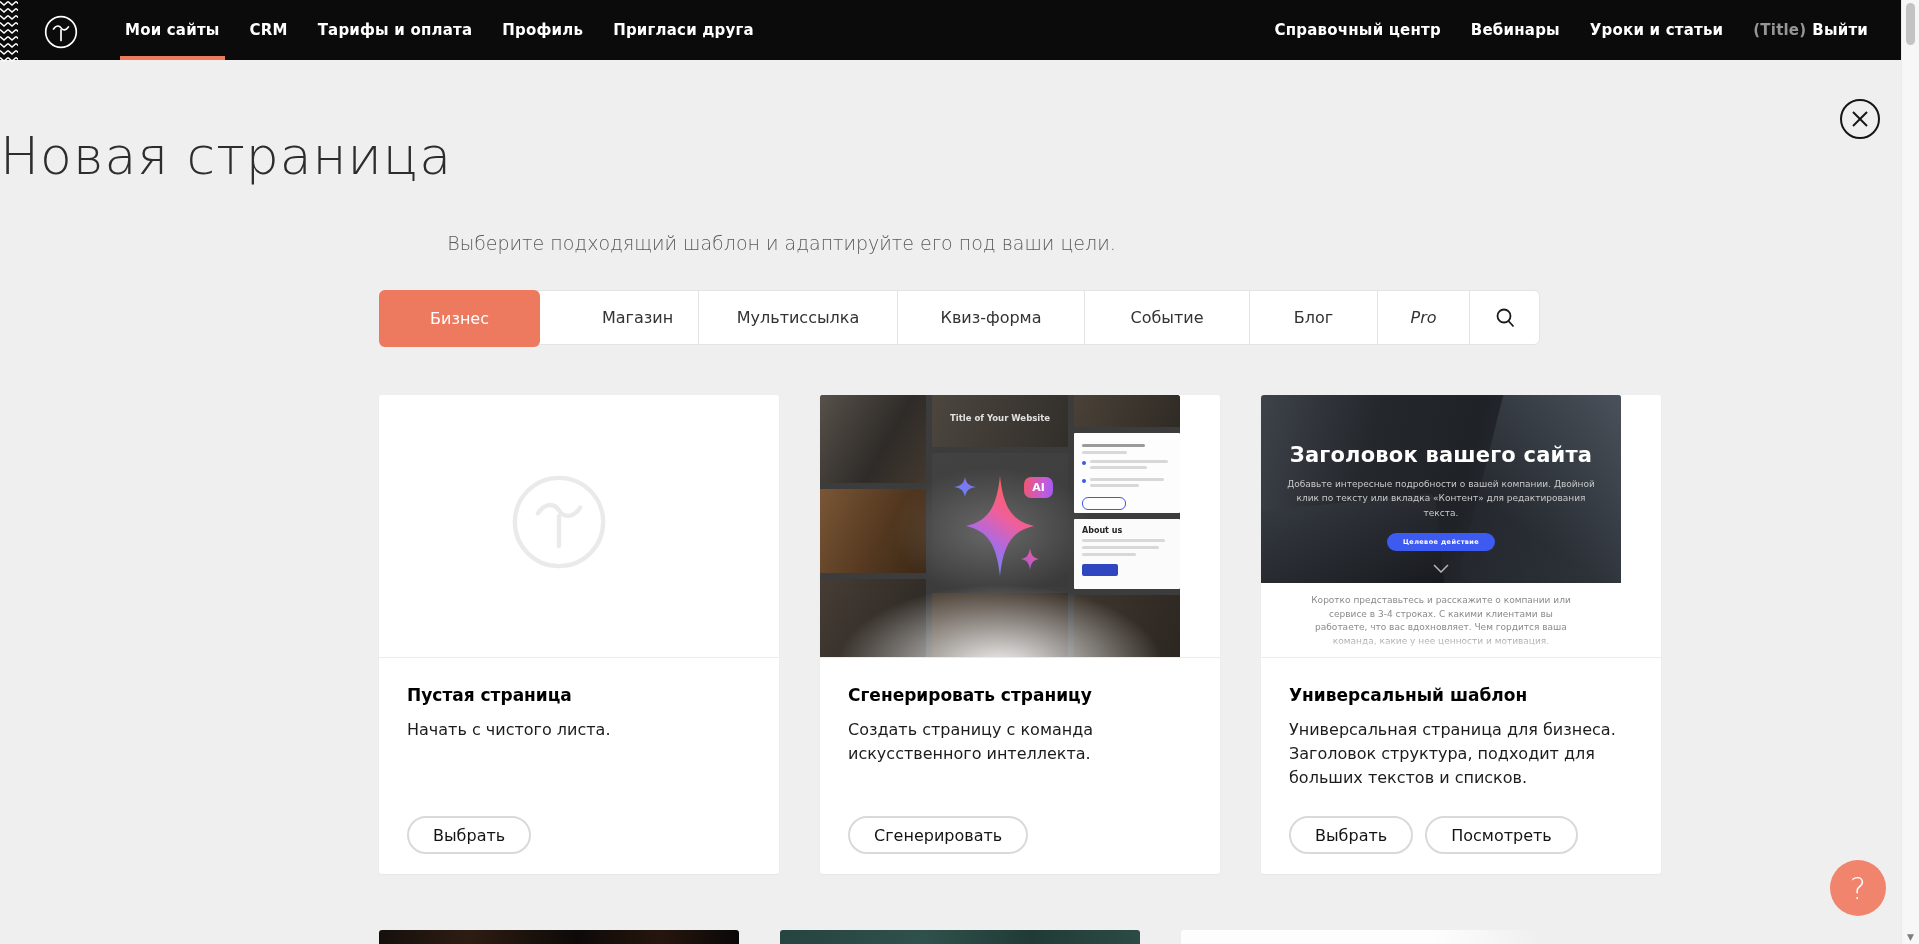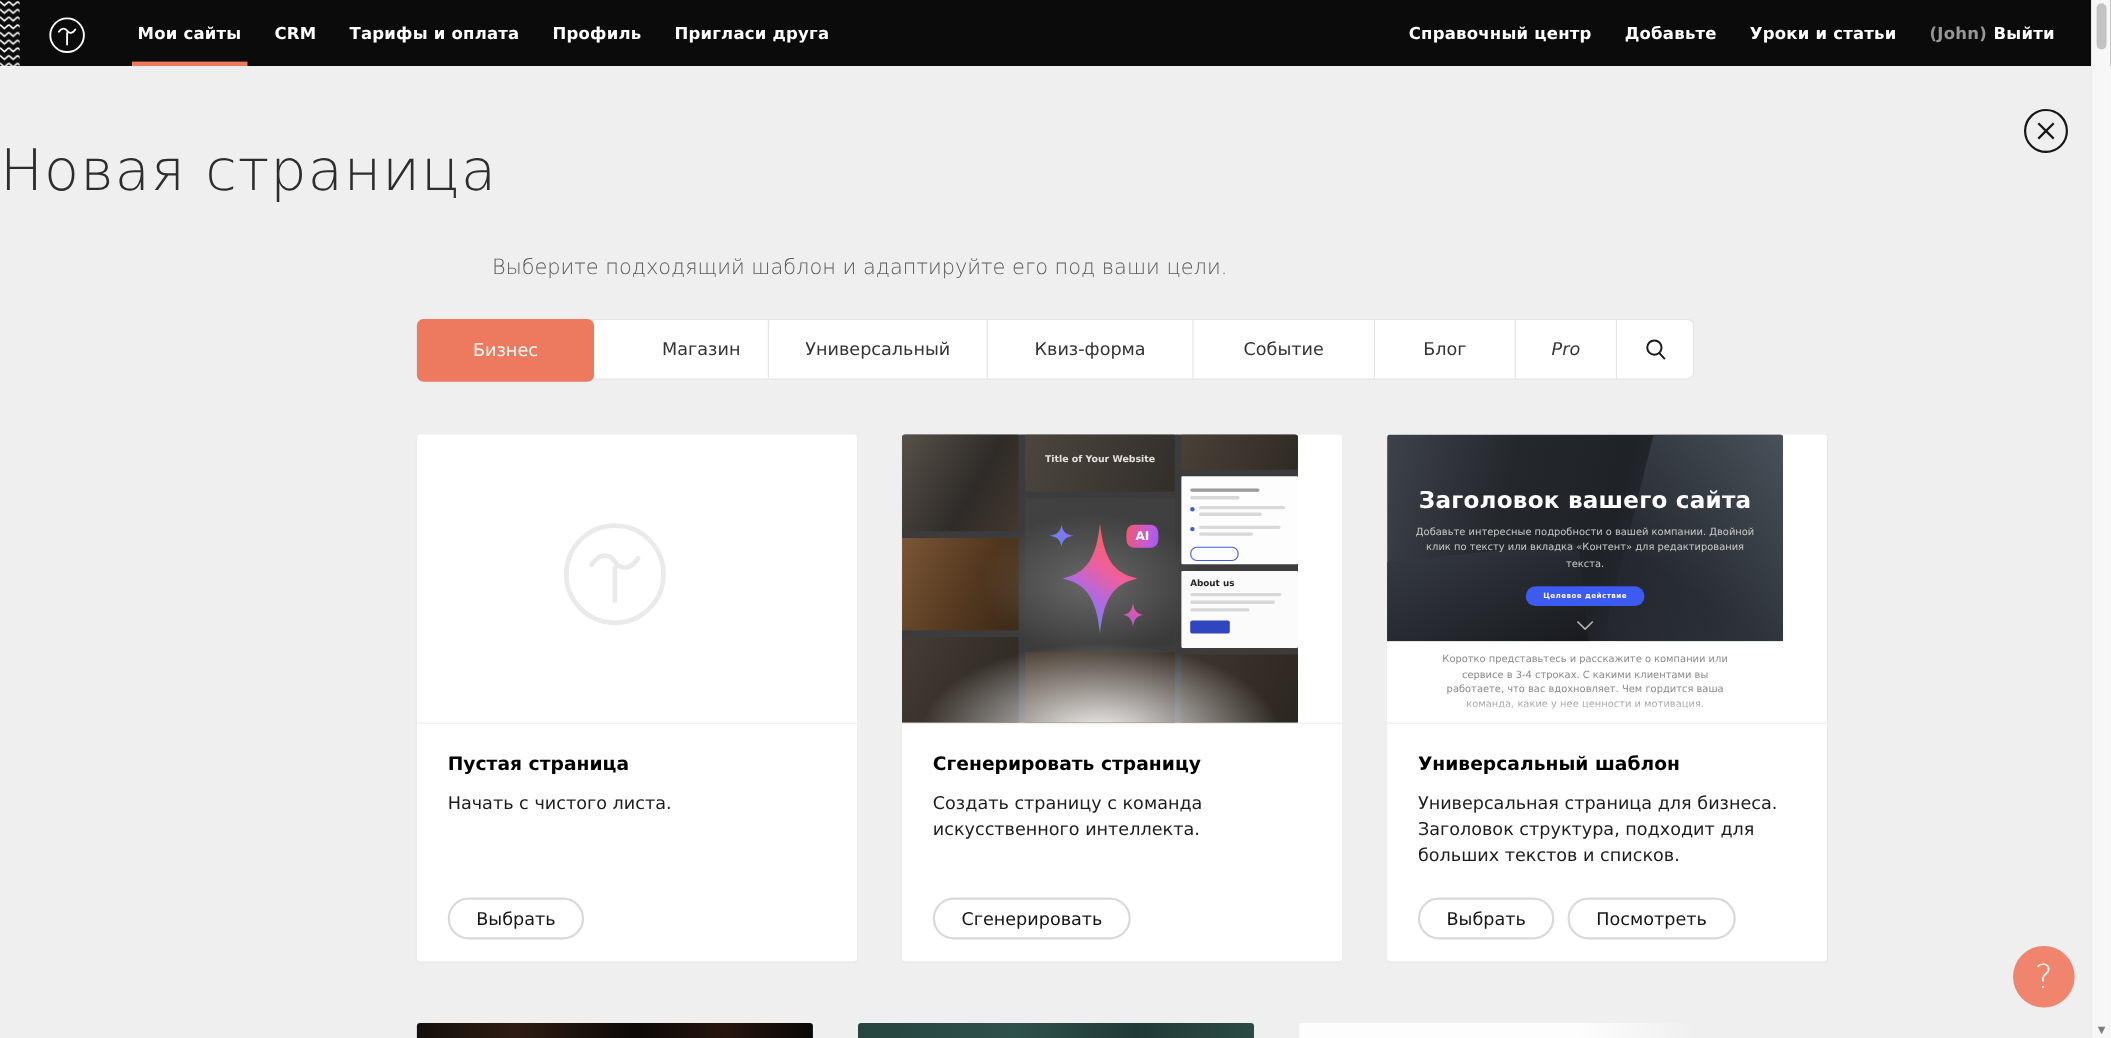--- a/index.html
+++ b/index.html
@@ -125,43 +125,43 @@
     </svg>
     <div class="nav-left">
       <div class="nav-item active">Мои сайты</div>
       <div class="nav-item">CRM</div>
       <div class="nav-item">Тарифы и оплата</div>
       <div class="nav-item">Профиль</div>
       <div class="nav-item">Пригласи друга</div>
     </div>
     <div class="nav-right">
       <div class="nav-item">Справочный центр</div>
-      <div class="nav-item">Добавьте</div>
+      <div class="nav-item">Вебинары</div>
       <div class="nav-item">Уроки и статьи</div>
       <div class="nav-item">
-        <span class="nav-user-dim">(John)</span>
+        <span class="nav-user-dim">(Title)</span>
         <span>Выйти</span>
       </div>
     </div>
   </div>
 
   <div class="close-btn">
     <svg viewBox="0 0 18 18" fill="none">
         <line x1="2" y1="2" x2="16" y2="16"></line>
         <line x1="16" y1="2" x2="2" y2="16"></line>
       </svg>
   </div>
 
   <div class="page-title">Новая страница</div>
   <div class="page-subtitle">Выберите подходящий шаблон и адаптируйте его под ваши цели.</div>
 
   <div class="tabs">
     <div class="tab active">Бизнес</div>
     <div class="tab">Магазин</div>
-    <div class="tab">Универсальный</div>
+    <div class="tab">Мультиссылка</div>
     <div class="tab">Квиз-форма</div>
     <div class="tab">Событие</div>
     <div class="tab">Блог</div>
     <div class="tab">Pro</div>
     <div class="tab-search">
       <svg width="22" height="22" viewBox="0 0 22 22" fill="none" stroke="#1a1a1a" stroke-width="1.8">
         <circle cx="10" cy="9" r="6.5"></circle>
         <line x1="14.5" y1="14" x2="19.5" y2="19.5"></line>
       </svg>
     </div>

